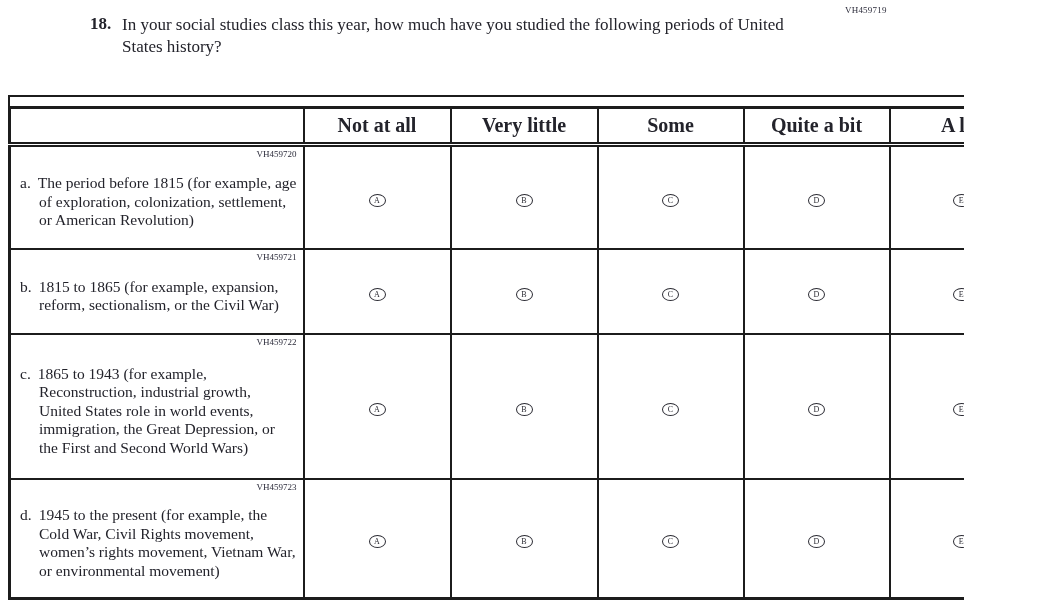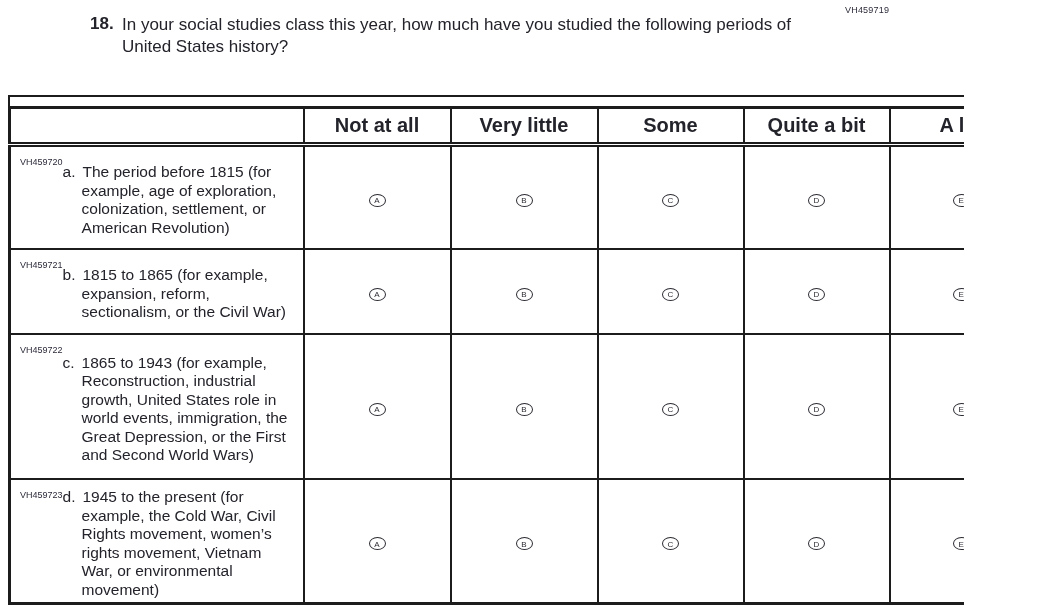--- a/index.html
+++ b/index.html
@@ -1,20 +1,20 @@
 <!DOCTYPE html>
 <html><head>
 <meta charset="utf-8">
 <style>
   html,body{margin:0;padding:0;background:#ffffff;}
   .page{
     position:relative;
     width:964px;height:608px;
     background:#ffffff;
-    font-family:Liberation Sans, sans-serif;
+    font-family:Liberation Serif, serif;
     color:#23232b;
     overflow:hidden;
   }
   
   .top-code{
     position:absolute;left:845px;top:5px;
     font-size:9px;letter-spacing:0.2px;color:#2b2b3a;
   }
   .qnum{
     position:absolute;left:90px;top:14px;
@@ -54,23 +54,23 @@
     border-bottom:5px double #1c1c1c;
     font-size:20px;font-weight:bold;
     text-align:center;vertical-align:middle;margin-left:16px;
   }
   tr.row-a td{height:101px;}
   tr.row-b td{height:83px;}
   tr.row-c td{height:143px;}
   tr.row-d td{height:117px;margin-top:38px;}
   td.label-cell{vertical-align:top;}
   .cell-inner{
-    display:flex;flex-direction:row;
+    display:flex;flex-direction:column;
     height:100%;box-sizing:border-box;
-    padding:8px 6px 3px 9px;
+    padding:0 6px 3px 9px;
   }
   .cell-code{
     flex:none;
     font-size:9px;color:#2b2b3a;
     text-align:right;
     padding-top:2px;line-height:10px;
   }
   .label-wrap{
     margin:auto 0;
     font-size:15.5px;line-height:18.5px;

